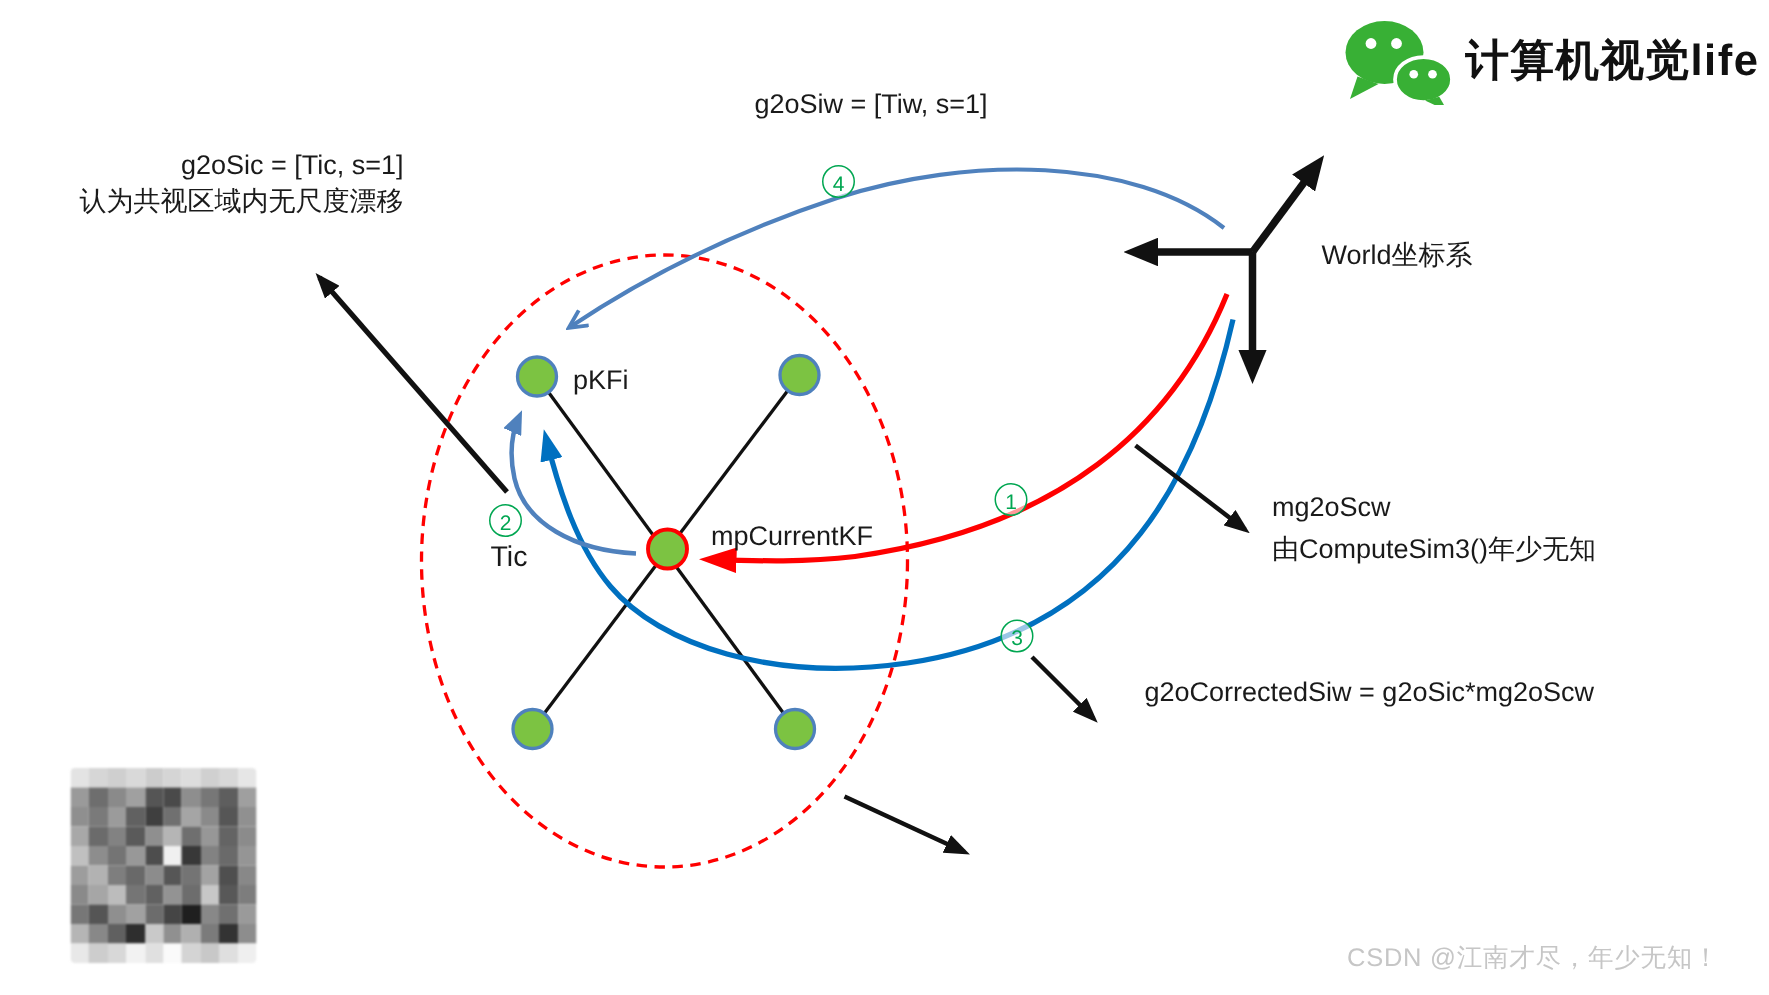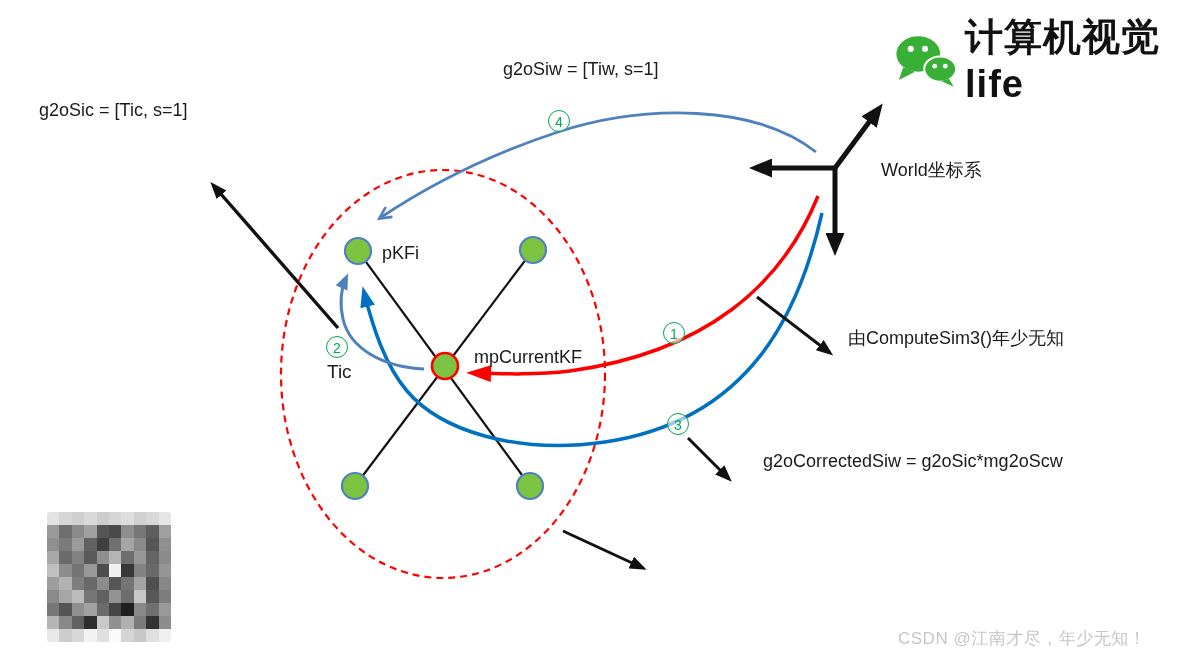--- a/index.html
+++ b/index.html
@@ -8,21 +8,21 @@
     font-family:"Liberation Sans","DejaVu Sans",sans-serif;color:#1a1a1a;
   }
   #diagram-svg{position:absolute;left:0;top:0;}
   .txt{position:absolute;font-size:18px;line-height:1.35;white-space:nowrap;}
   .badge{
     position:absolute;width:22px;height:22px;border:1.6px solid #00A651;border-radius:50%;
     color:#00A651;font-size:14px;line-height:22px;text-align:center;box-sizing:border-box;
     background:rgba(255,255,255,0.6);
   }
   .logo{position:absolute;left:893px;top:12px;display:flex;align-items:center;}
-  .logo-text{font-size:38px;letter-spacing:1px;color:#111;margin-left:8px;}
+  .logo-text{font-size:29px;letter-spacing:1px;color:#111;margin-left:8px;}
   .logo-text .cn{font-weight:600;}
   .logo-text .en{font-weight:800;}
   .watermark{
     position:absolute;left:898px;top:627px;font-size:17px;color:#c6c6c6;
     text-shadow:1px 1px 0 #ffffff;letter-spacing:0.5px;text-align:center;
   }
   .qr{
     position:absolute;left:47px;top:512px;width:124px;height:130px;
     display:grid;grid-template-columns:repeat(10,1fr);grid-template-rows:repeat(10,1fr);
     filter:blur(0.6px);border-radius:3px;overflow:hidden;
@@ -79,39 +79,41 @@
       <line x1="835" y1="168" x2="835" y2="248" stroke="#111" stroke-width="5" marker-end="url(#mkBigBlack)"></line>
     </g>
 
     <circle cx="358" cy="251" r="13" fill="#7CC342" stroke="#4F81BD" stroke-width="2.2"></circle>
     <circle cx="533" cy="250" r="13" fill="#7CC342" stroke="#4F81BD" stroke-width="2.2"></circle>
     <circle cx="355" cy="486" r="13" fill="#7CC342" stroke="#4F81BD" stroke-width="2.2"></circle>
     <circle cx="530" cy="486" r="13" fill="#7CC342" stroke="#4F81BD" stroke-width="2.2"></circle>
     <circle cx="445" cy="366" r="13" fill="#7CC342" stroke="#FF0000" stroke-width="2.6"></circle>
   </svg>
 
-  <div class="txt" style="left:39px;top:98px;text-align:right;">
+  <div class="txt" style="left:53px;top:98px;text-align:right;">
     <div>g2oSic = [Tic, s=1]</div>
+    <div>认为共视区域内无尺度漂移</div>
   </div>
 
   <div class="txt" style="left:503px;top:57px;">
     <div>g2oSiw = [Tiw, s=1]</div>
   </div>
 
   <div class="badge" style="left:548px;top:110px;">4</div>
   <div class="badge" style="left:663px;top:322px;">1</div>
   <div class="badge" style="left:326px;top:336px;">2</div>
   <div class="badge" style="left:667px;top:413px;">3</div>
 
   <div class="txt" style="left:881px;top:158px;">World坐标系</div>
   <div class="txt" style="left:382px;top:241px;">pKFi</div>
   <div class="txt" style="left:474px;top:345px;">mpCurrentKF</div>
   <div class="txt" style="left:327px;top:359px;font-size:19px;">Tic</div>
 
   <div class="txt" style="left:848px;top:325px;line-height:1.55;">
+    <div>mg2oScw</div>
     <div>由ComputeSim3()年少无知</div>
   </div>
 
   <div class="txt" style="left:763px;top:448px;line-height:1.45;">
     <div>g2oCorrectedSiw = g2oSic*mg2oScw</div>
   </div>
 
 
   <div class="logo">
     <svg width="76" height="58" viewBox="0 0 76 58">

